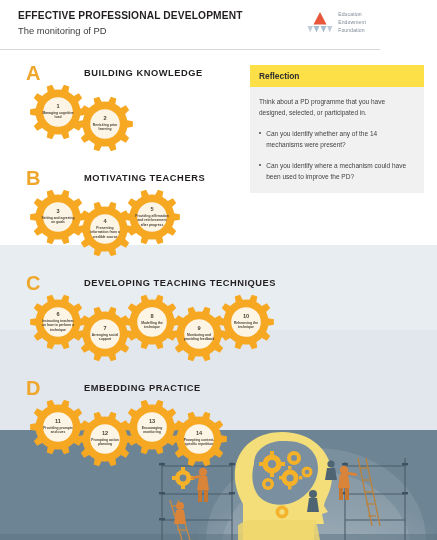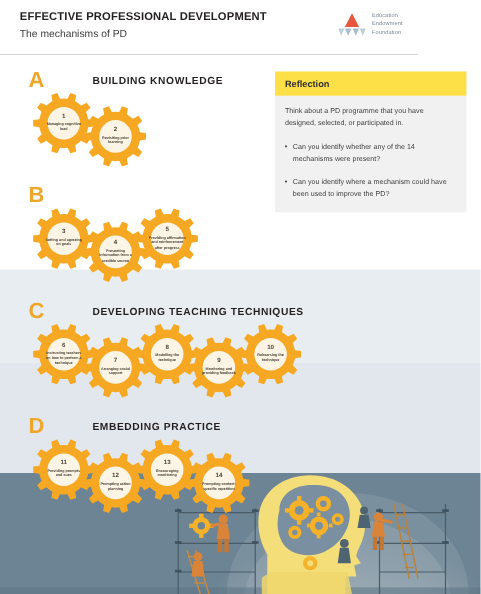--- a/index.html
+++ b/index.html
@@ -330,21 +330,21 @@
         <circle cx="331" cy="56" r="3.6"></circle>
         <path d="M327,60 L335,60 L337,72 L325,72 Z"></path>
       </g>
     </g>
   </svg>
 </div>
 
 <div class="header">
   <div class="header-titles">
     <div class="title-main">EFFECTIVE PROFESSIONAL DEVELOPMENT</div>
-    <div class="title-sub">The mechanisms of PD</div>
+    <div class="title-sub">The monitoring of PD</div>
   </div>
 
   <div class="logo-wrap">
     <div class="logo-mark">
       <svg viewBox="0 0 26 24" width="26" height="24">
         <polygon points="13,1 19.5,13.5 6.5,13.5" fill="#E8563C"></polygon>
         <polygon points="6.5,15 12.5,15 9.5,21.5" fill="#A8BCCB"></polygon>
         <polygon points="13.5,15 19.5,15 16.5,21.5" fill="#A8BCCB"></polygon>
         <polygon points="0.5,15 6,15 3.2,21.5" fill="#BFCEDA"></polygon>
         <polygon points="20,15 25.5,15 22.7,21.5" fill="#BFCEDA"></polygon>
@@ -400,20 +400,21 @@
           <div class="gear-num">2</div>
           <div class="gear-text">Revisiting prior learning</div>
         </div>
       </div>
   </div>
 </div>
 
 <div class="section" style="top:167px">
   <div class="sec-head">
     <div class="sec-letter">B</div>
+    <div class="sec-title">MOTIVATING TEACHERS</div>
   </div>
   <div class="gears">
     <div class="gear" style="left:4px;  top:0px">
         <svg viewBox="0 0 56 56">
           <path d="M50.20,24.34L55.86,25.17L55.86,30.83L50.20,31.66A22.5,22.5 0 0 1 48.11,38.09L48.11,38.09L52.20,42.08L48.87,46.66L43.81,44.01A22.5,22.5 0 0 1 38.34,47.98L38.34,47.98L39.30,53.62L33.92,55.37L31.38,50.24A22.5,22.5 0 0 1 24.62,50.24L24.62,50.24L22.08,55.37L16.70,53.62L17.66,47.98A22.5,22.5 0 0 1 12.19,44.01L12.19,44.01L7.13,46.66L3.80,42.08L7.89,38.09A22.5,22.5 0 0 1 5.80,31.66L5.80,31.66L0.14,30.83L0.14,25.17L5.80,24.34A22.5,22.5 0 0 1 7.89,17.91L7.89,17.91L3.80,13.92L7.13,9.34L12.19,11.99A22.5,22.5 0 0 1 17.66,8.02L17.66,8.02L16.70,2.38L22.08,0.63L24.62,5.76A22.5,22.5 0 0 1 31.38,5.76L31.38,5.76L33.92,0.63L39.30,2.38L38.34,8.02A22.5,22.5 0 0 1 43.81,11.99L43.81,11.99L48.87,9.34L52.20,13.92L48.11,17.91A22.5,22.5 0 0 1 50.20,24.34Z" fill="#F7A823"></path>
           <circle cx="28" cy="28" r="14.8" fill="#FCF4E4"></circle>
         </svg>
         <div class="gear-label">
           <div class="gear-num">3</div>
           <div class="gear-text">Setting and agreeing on goals</div>

